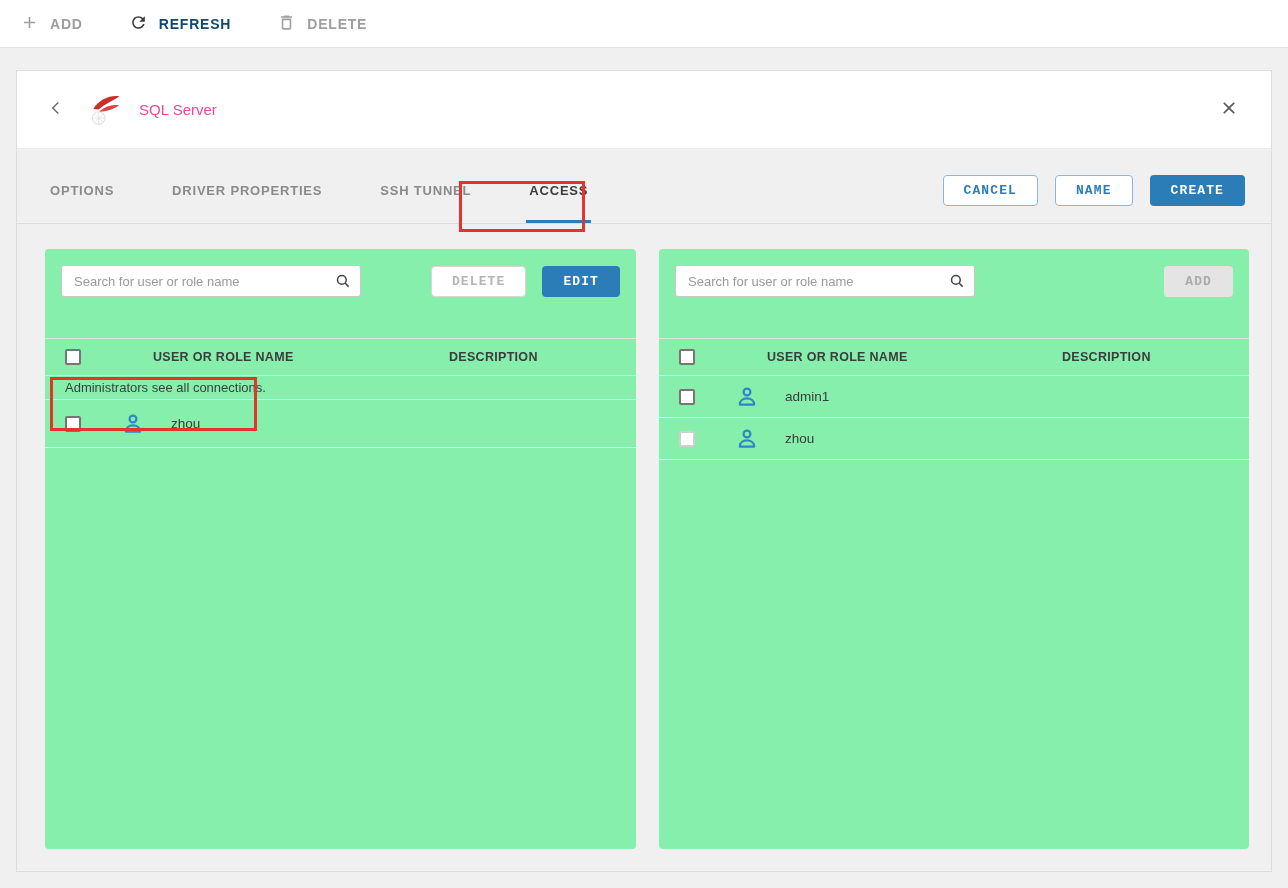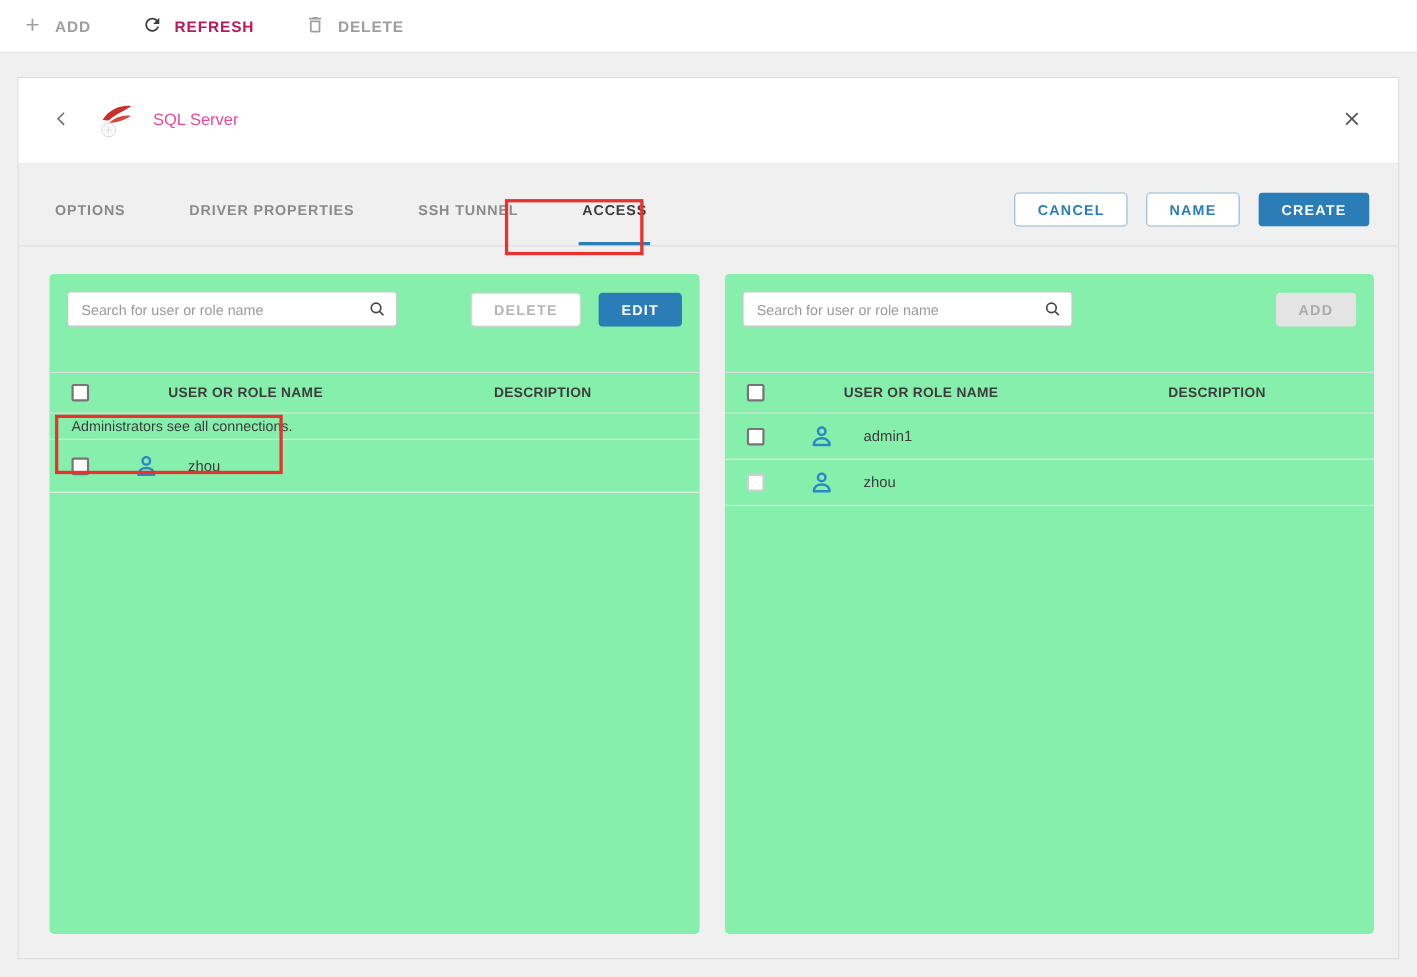--- a/index.html
+++ b/index.html
@@ -17,21 +17,21 @@
     position:absolute; top:0; left:0; right:0; height:48px;
     background:#fff; border-bottom:1px solid #e3e3e3;
     display:flex; align-items:center; padding-left:20px; gap:46px;
   }
   .tb-item {
     display:flex; align-items:center; gap:11px;
     background:none; border:none; cursor:pointer;
     font-family:inherit; font-size:14px; font-weight:700; letter-spacing:.8px;
   }
   .tb-item.disabled { color:#9e9e9e; cursor:default; }
-  .tb-item.enabled  { color:#be185d; }
+  .tb-item.enabled  { color:#0c4a6e; }
 
   
   .dialog {
     position:absolute; left:16px; top:70px; width:1256px; height:802px;
     background:#f0f0f0; border:1px solid #dcdcdc;
   }
   .dlg-header {
     height:78px; background:#fff; border-bottom:1px solid #ececec;
     display:flex; align-items:center; padding:0 28px 0 24px;
   }
@@ -51,21 +51,21 @@
     display:flex; align-items:center; padding:0 3px;
     font-size:13px; font-weight:700; letter-spacing:.8px; color:#8a8a8a;
     border-bottom:3px solid transparent;
     margin-top:11px;
   }
   .tab.active { color:#3c3c3c; border-bottom-color:#2b7db8; }
 
   .dlg-actions { position:absolute; top:26px; right:26px; display:flex; gap:17px; }
 
   .btn {
-    height:31px; border-radius:4px; font-family:Liberation Sans, sans-serif;
+    height:31px; border-radius:4px; font-family:Liberation Mono, monospace;
     font-size:13px; font-weight:700; letter-spacing:1.1px;
     display:inline-flex; align-items:center; justify-content:center;
     padding:0 20px; cursor:pointer; border:1px solid transparent;
   }
   .btn-outline-accent { background:#fff; border-color:#8fb6d4; color:#2b7db8; }
   .btn-primary        { background:#2b7db8; color:#fff; }
   .btn-outline-muted  { background:#fff; border-color:#d6d6d6; color:#b5b5b5; cursor:default; }
   .btn-muted-filled   { background:#e4e4e4; color:#ababab; cursor:default; }
 
   

